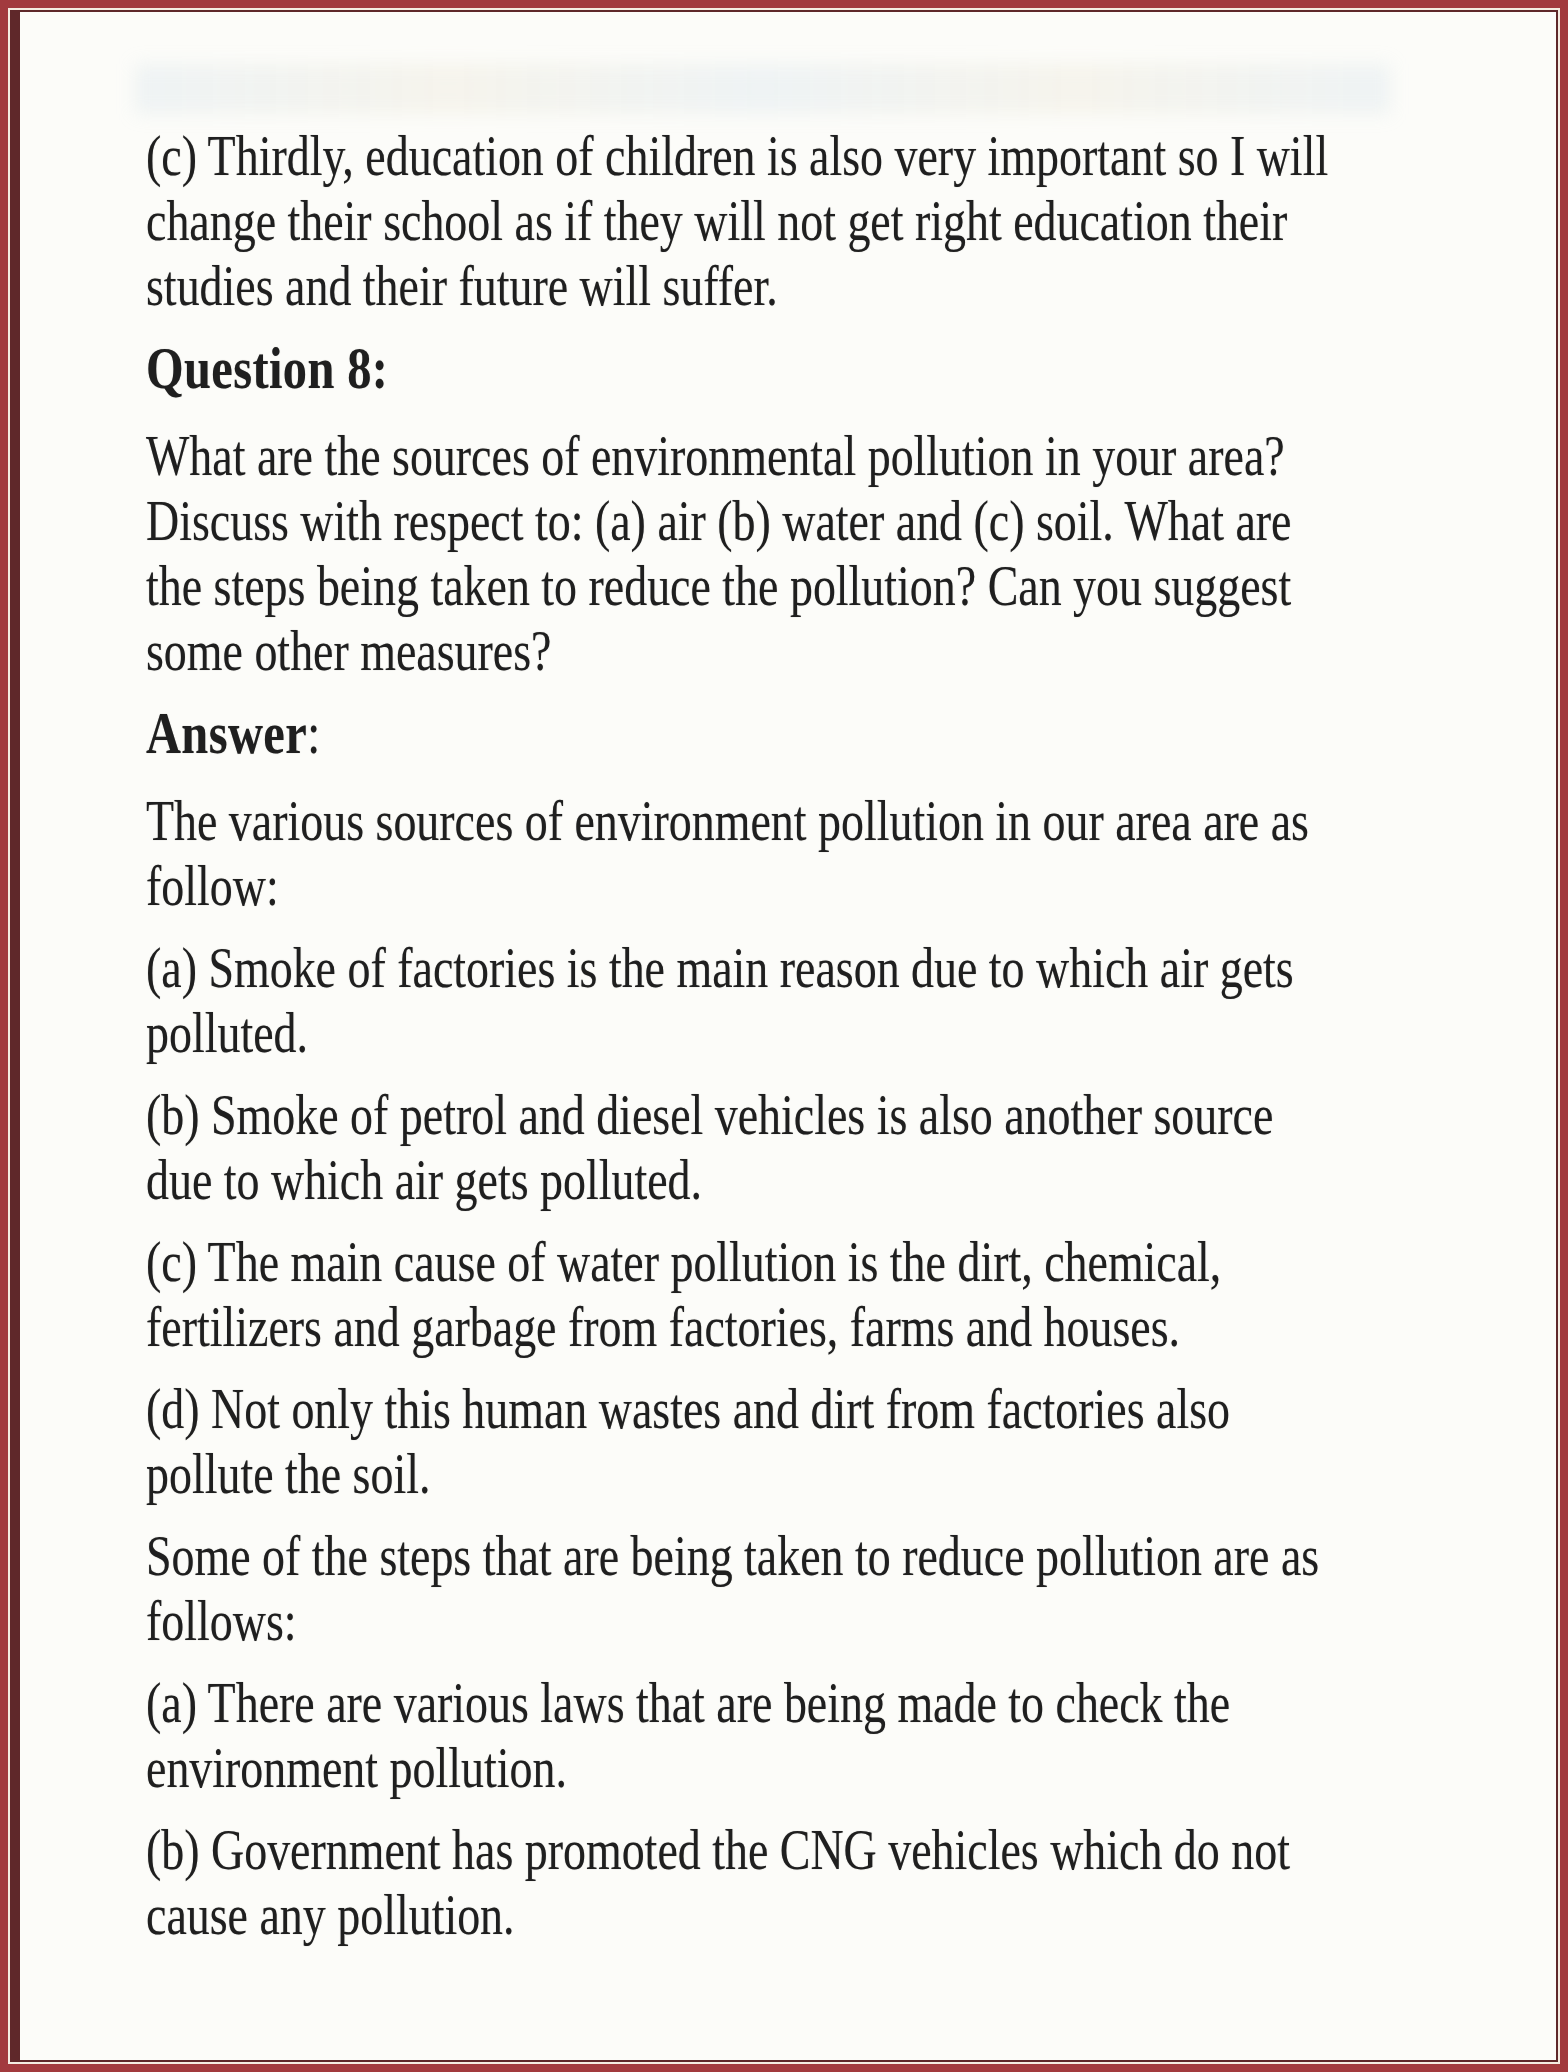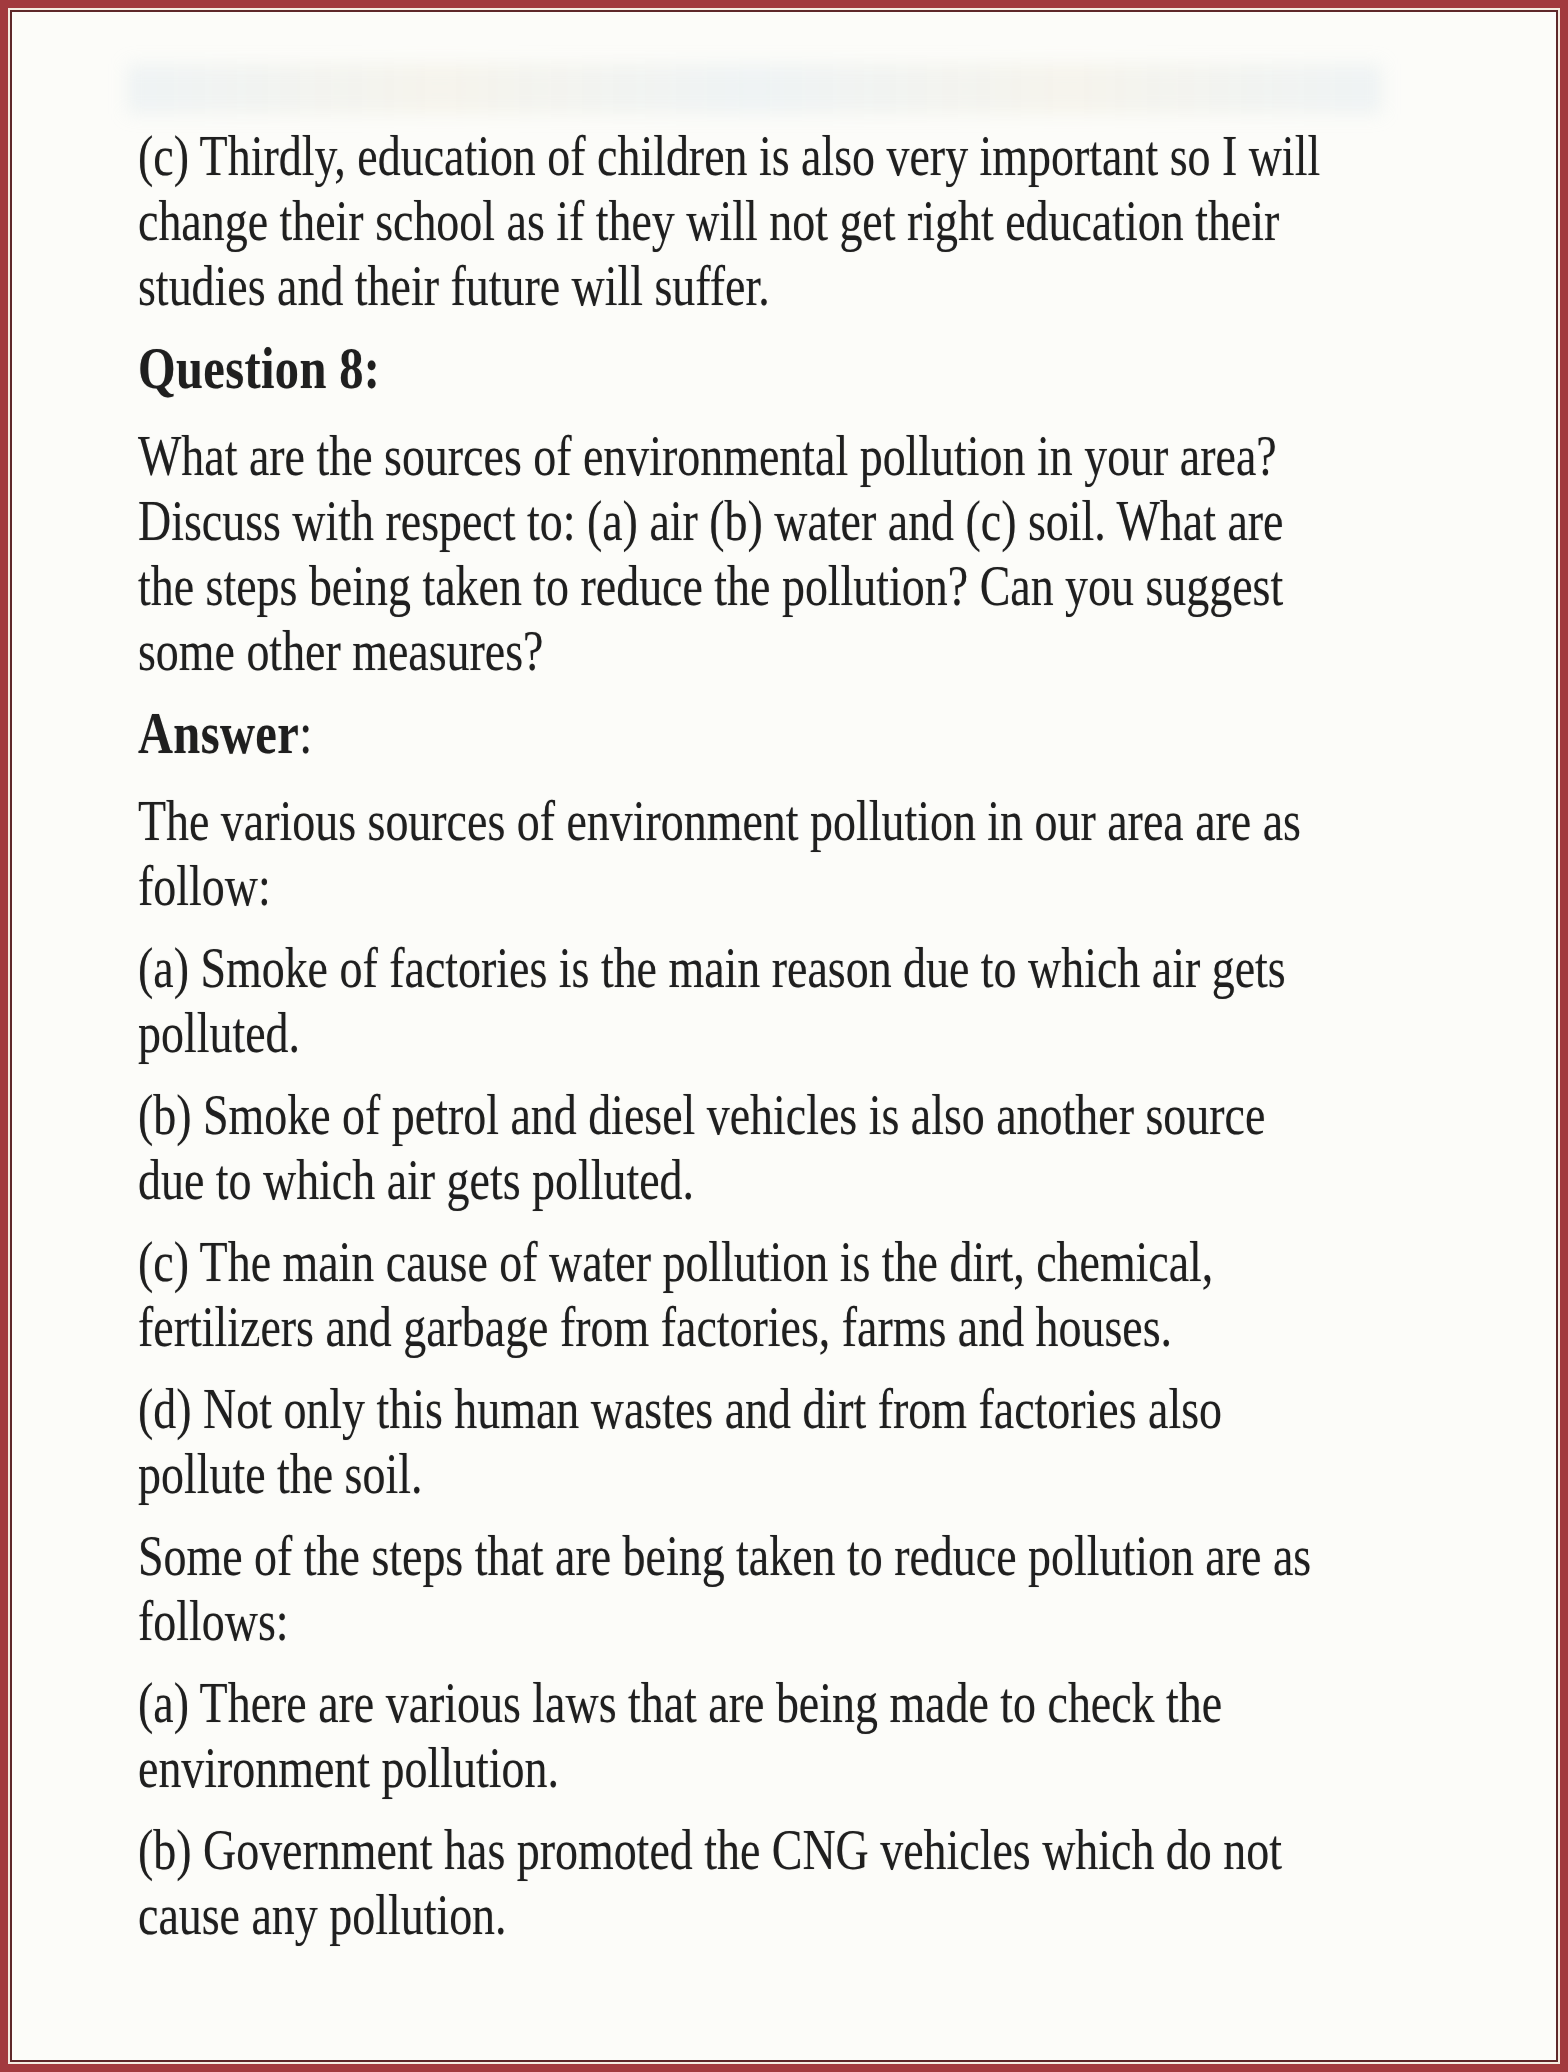--- a/index.html
+++ b/index.html
@@ -25,20 +25,21 @@
     inset: 10px;
     background: var(--border-line, #5f282a);
   }
   .page {
     position: absolute;
     inset: 12px;
     background: var(--page-bg, #fcfcf9);
     padding: 112px 12px 0 126px;
     box-sizing: border-box;
     overflow: hidden;
+    margin-left: 8px;
   }
   
   .ghost {
     position: absolute;
     top: 52px;
     left: 115px;
     width: 1255px;
     height: 50px;
     background: linear-gradient(90deg,
       rgba(188,210,226,0.20), rgba(214,204,170,0.16),

